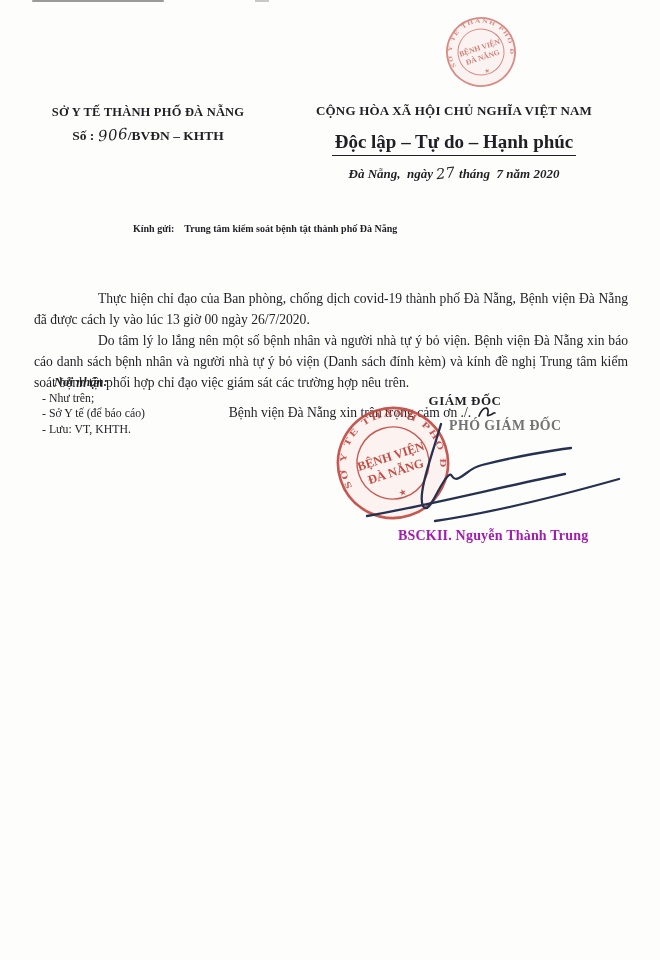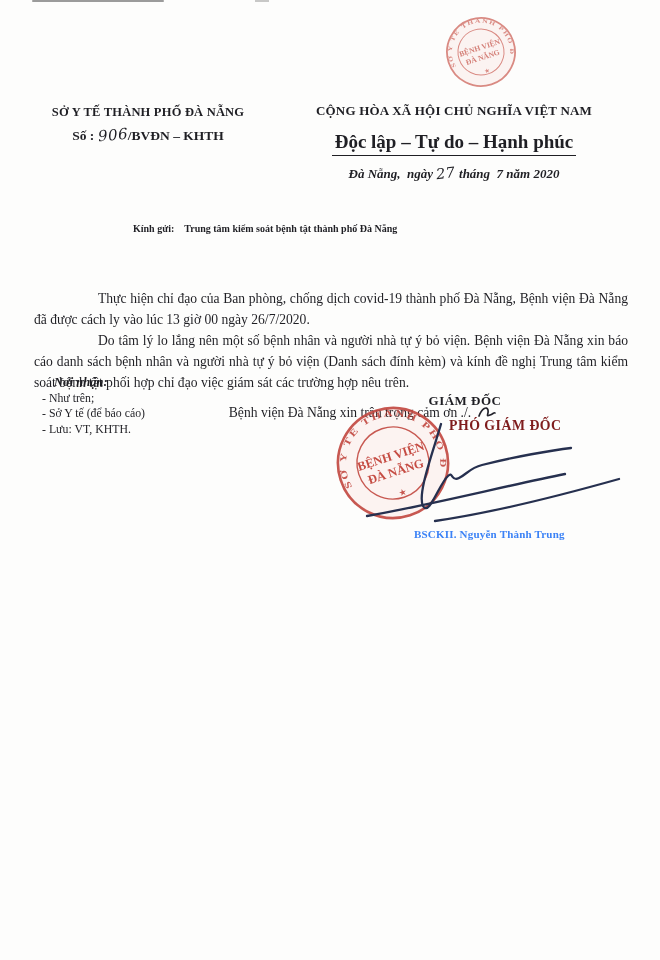--- a/index.html
+++ b/index.html
@@ -36,22 +36,22 @@
 
   .bodytext{left:34px;top:252px;width:594px;font-size:13.6px;line-height:21px;text-align:justify;margin-top:36px;}
   .bodytext p{margin:0;text-indent:64px;}
   .bodytext p.p3{margin-top:9px;text-align:center;}
   .paraph{display:inline-block;vertical-align:-2px;margin-left:6px;}
 
   .noinhan{left:42px;top:375px;font-size:11.8px;line-height:15.5px;}
   .noinhan-title{font-weight:bold;font-style:italic;font-size:12.5px;margin-left:12px;}
 
   .giamdoc{left:392px;top:393px;width:146px;text-align:center;font-size:13px;font-weight:bold;letter-spacing:.5px;}
-  .phogiamdoc{left:449px;top:418px;font-size:13.8px;font-weight:bold;color:#7f1d1d;letter-spacing:.5px;}
-  .signer{left:414px;top:528px;font-size:11px;font-weight:bold;color:#3b82f6;letter-spacing:.2px;}
+  .phogiamdoc{left:449px;top:418px;font-size:13.8px;font-weight:bold;color:#737373;letter-spacing:.5px;}
+  .signer{left:398px;top:528px;font-size:14px;font-weight:bold;color:#a21caf;letter-spacing:.2px;}
 
   .stamp-small{left:442px;top:8px;}
   .stamp-big{left:330px;top:400px;}
   .signature-ink{left:355px;top:418px;}
 </style>
 </head>
 <body>
 
 <div class="page">
 

